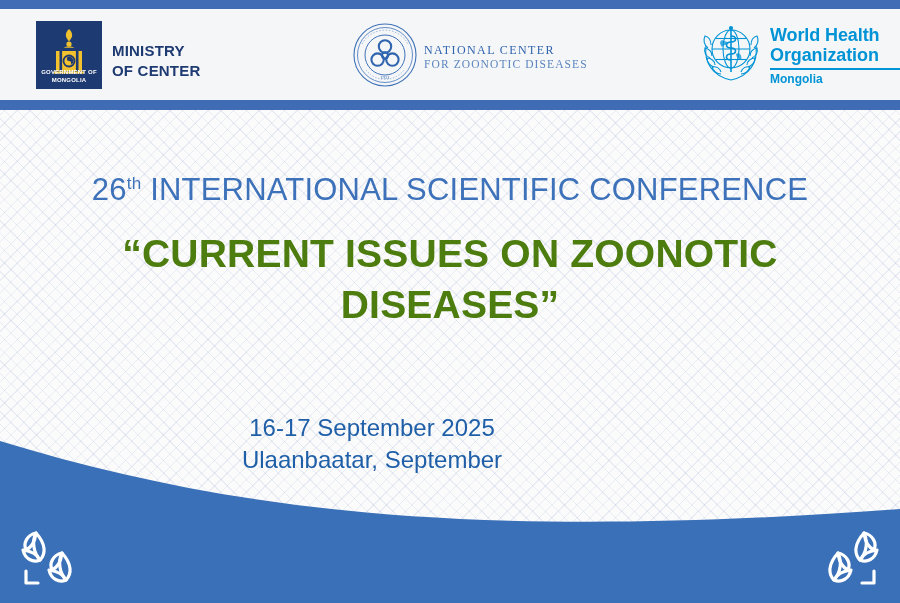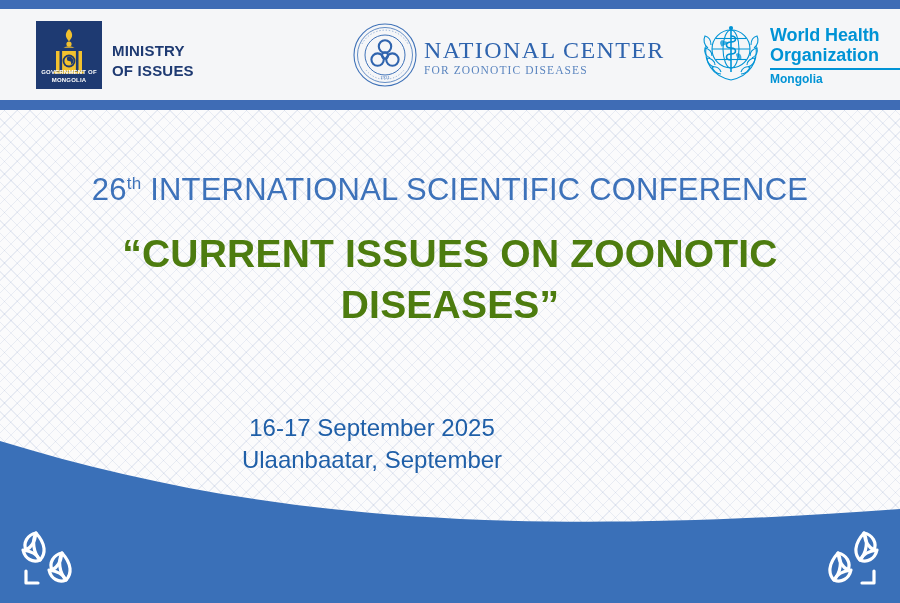--- a/index.html
+++ b/index.html
@@ -92,23 +92,22 @@
     position: absolute;
     left: 352px; top: 22px;
     display: flex;
     align-items: center;
     gap: 6px;
   }
   .ncz-text { line-height: 1; }
   .ncz-line1 {
     color: #2f64ae;
     font-family: "Liberation Serif", serif;
-    font-size: 24px;
+    font-size: 12px;
     letter-spacing: 1.4px;
-    text-align: center;
   }
   .ncz-line2 {
     color: #5b85bf;
     font-family: "Liberation Serif", serif;
     font-size: 11.5px;
     letter-spacing: 1.1px;
     margin-top: 3px;
   }
 
   .logo-who {
@@ -225,21 +224,21 @@
         <path d="M33 35.6 a4.4 4.4 0 0 1 0 8.8 a2.2 2.2 0 0 0 0-4.4 a2.2 2.2 0 0 1 0-4.4 z" fill="#1e3a72"></path>
         <rect x="18" y="50.4" width="30" height="2.2" fill="#f2c12e"></rect>
       </svg>
       <div class="moh-caption">
         <div>GOVERNMENT OF</div>
         <div>MONGOLIA</div>
       </div>
     </div>
     <div class="moh-text">
       <div>MINISTRY</div>
-      <div>OF ISSUES</div>
+      <div>OF CENTER</div>
     </div>
   </div>
 
   <div class="logo-ncz">
     <span>
       <svg width="66" height="66" viewBox="0 0 66 66" aria-hidden="true">
         <circle cx="33" cy="33" r="31" fill="none" stroke="#3f72b8" stroke-width="1.1"></circle>
         <circle cx="33" cy="33" r="27.5" fill="none" stroke="#3f72b8" stroke-width="0.8"></circle>
         <circle cx="33" cy="33" r="20" fill="none" stroke="#3f72b8" stroke-width="1"></circle>
 

